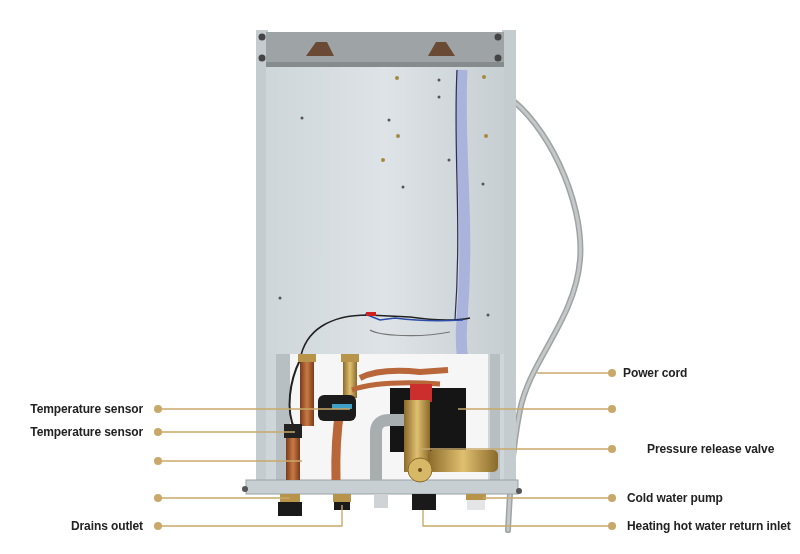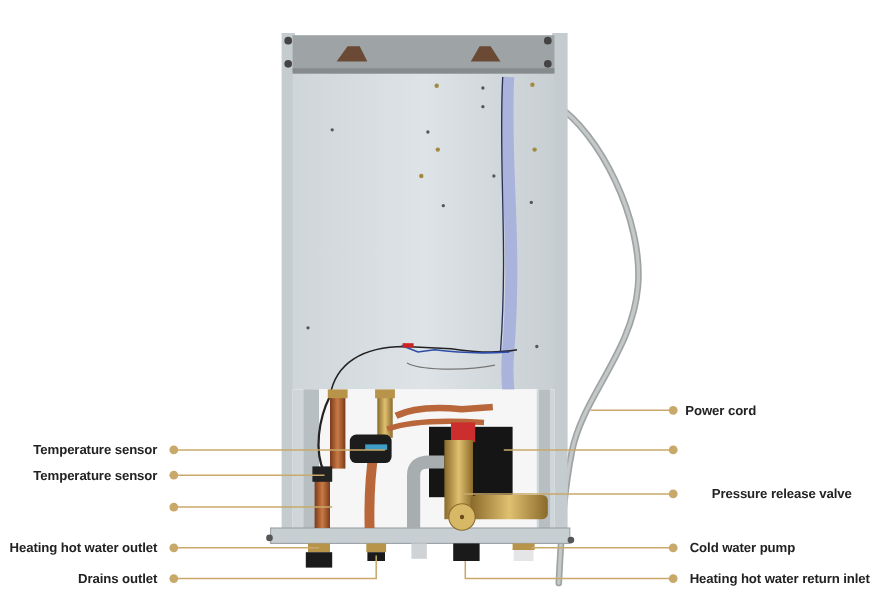--- a/index.html
+++ b/index.html
@@ -141,20 +141,19 @@
       <circle cx="612" cy="373" r="4"></circle>
       <circle cx="612" cy="409" r="4"></circle>
       <circle cx="612" cy="449" r="4"></circle>
       <circle cx="612" cy="498" r="4"></circle>
       <circle cx="612" cy="526" r="4"></circle>
     </g>
   </svg>
 
   <div class="label left" style="right:657px;top:402px;">Temperature sensor</div>
   <div class="label left" style="right:657px;top:425px;">Temperature sensor</div>
-  <div class="label left" style="right:657px;top:491px;">Heating hot water outlet</div>
   <div class="label left" style="right:657px;top:519px;margin-left:19px;">Drains outlet</div>
 
   <div class="label right" style="left:623px;top:366px;">Power cord</div>
   <div class="label right" style="left:627px;top:442px;margin-left:20px;">Pressure release valve</div>
   <div class="label right" style="left:627px;top:491px;">Cold water pump</div>
   <div class="label right" style="left:627px;top:519px;text-align:right;">Heating hot water return inlet</div>
 </div>
 
 </body></html>

